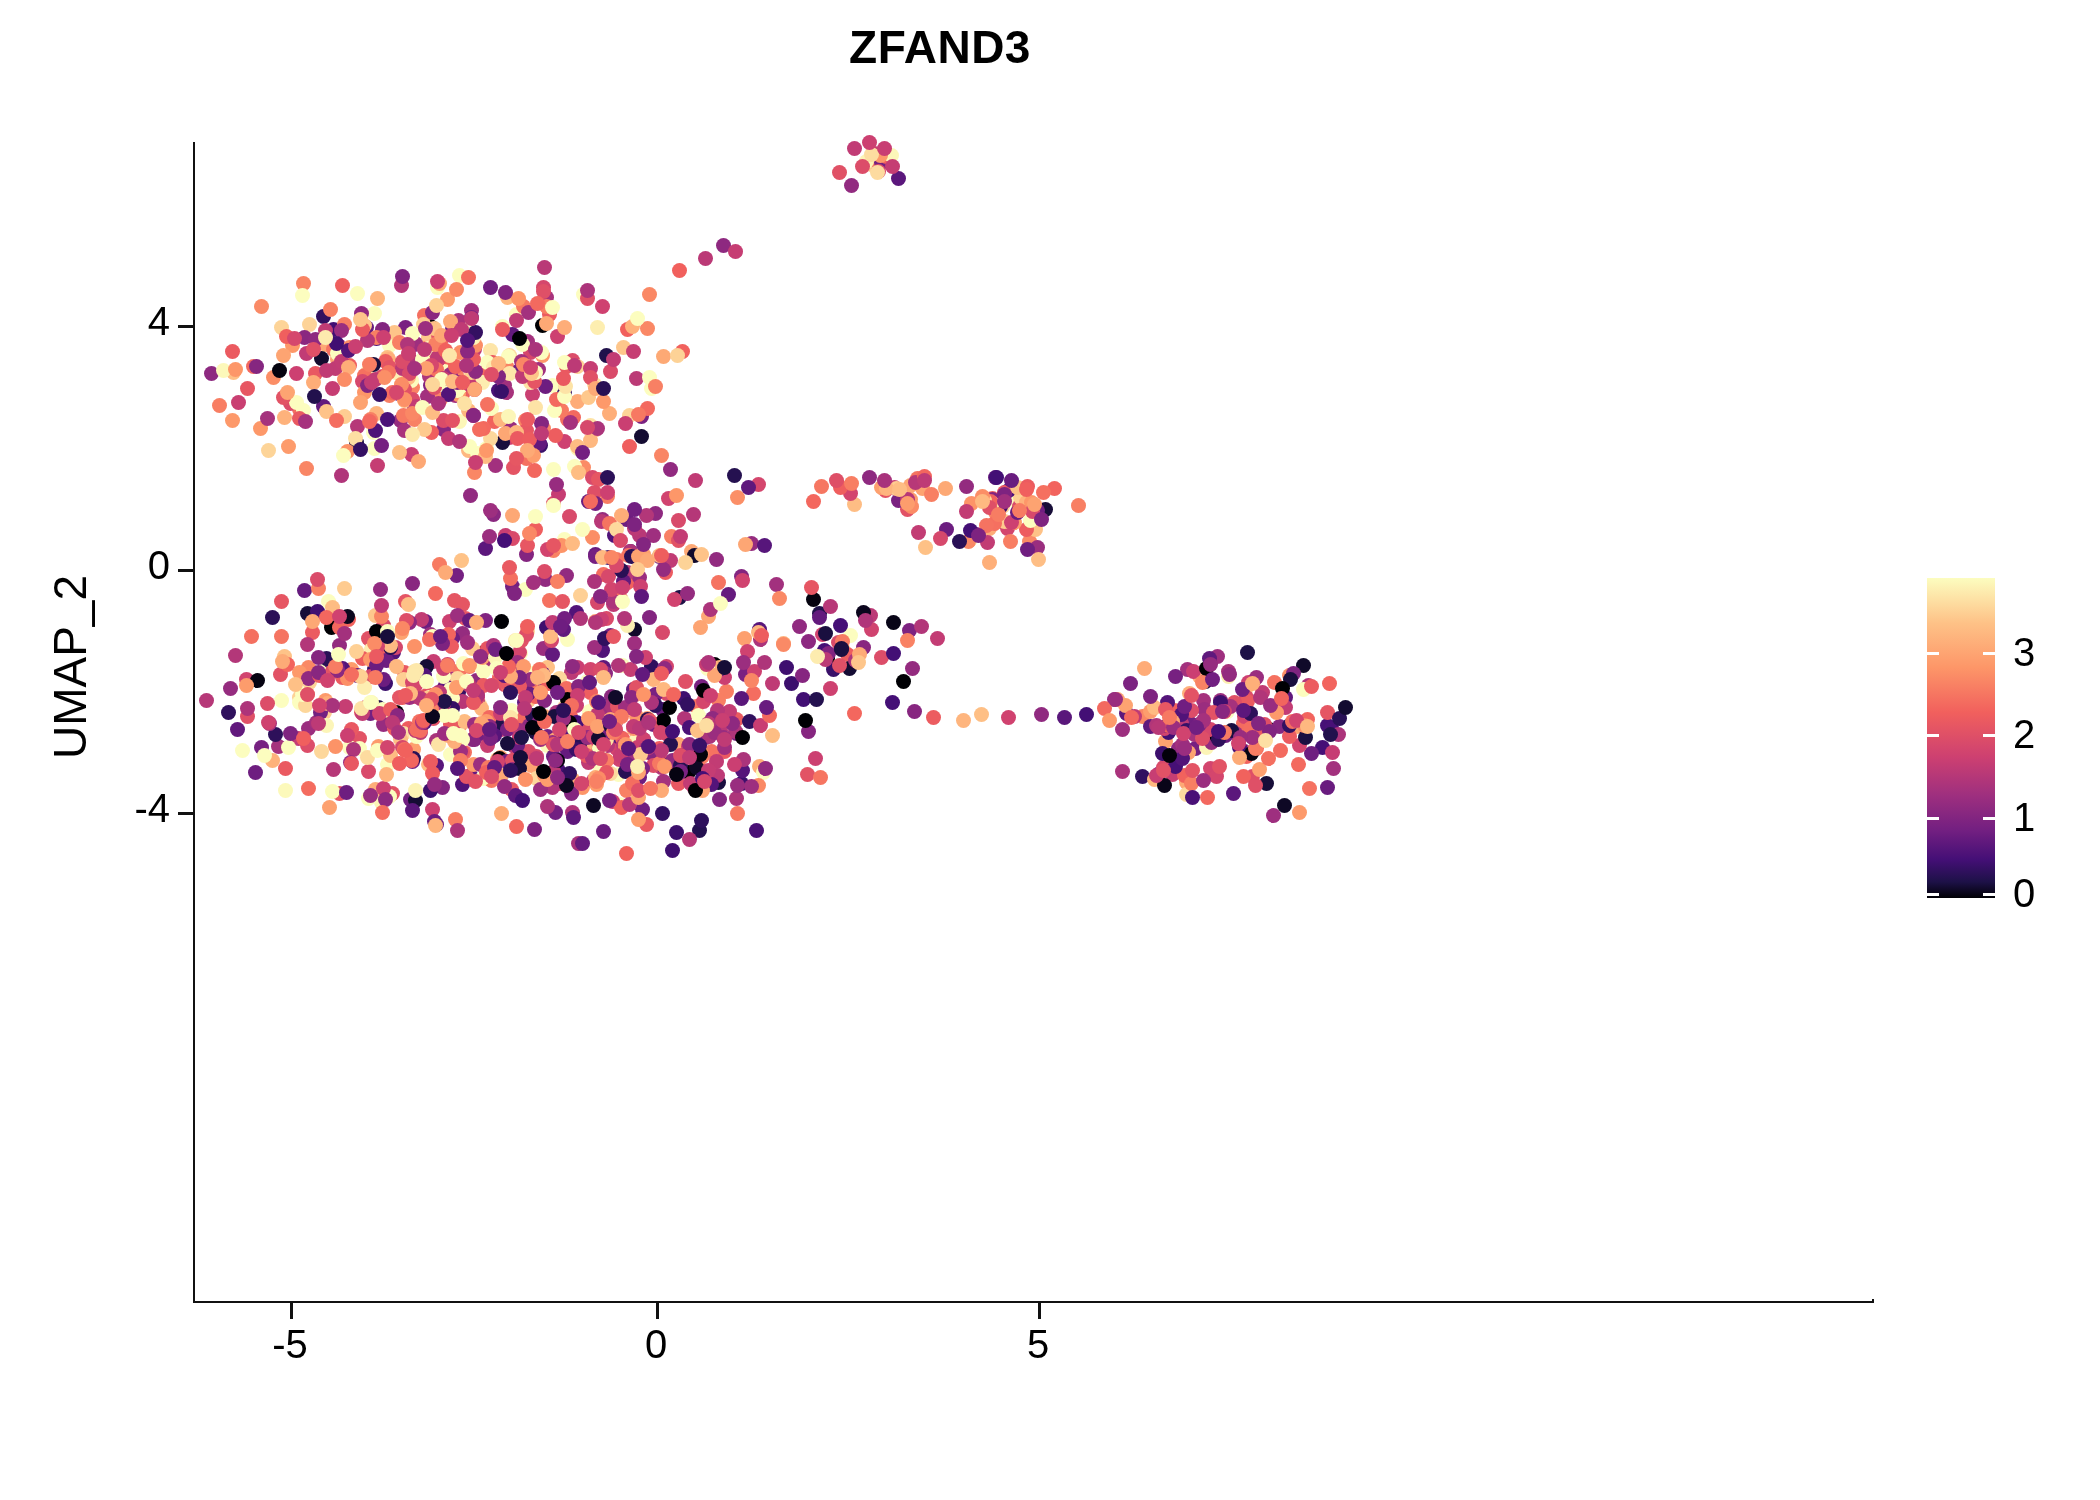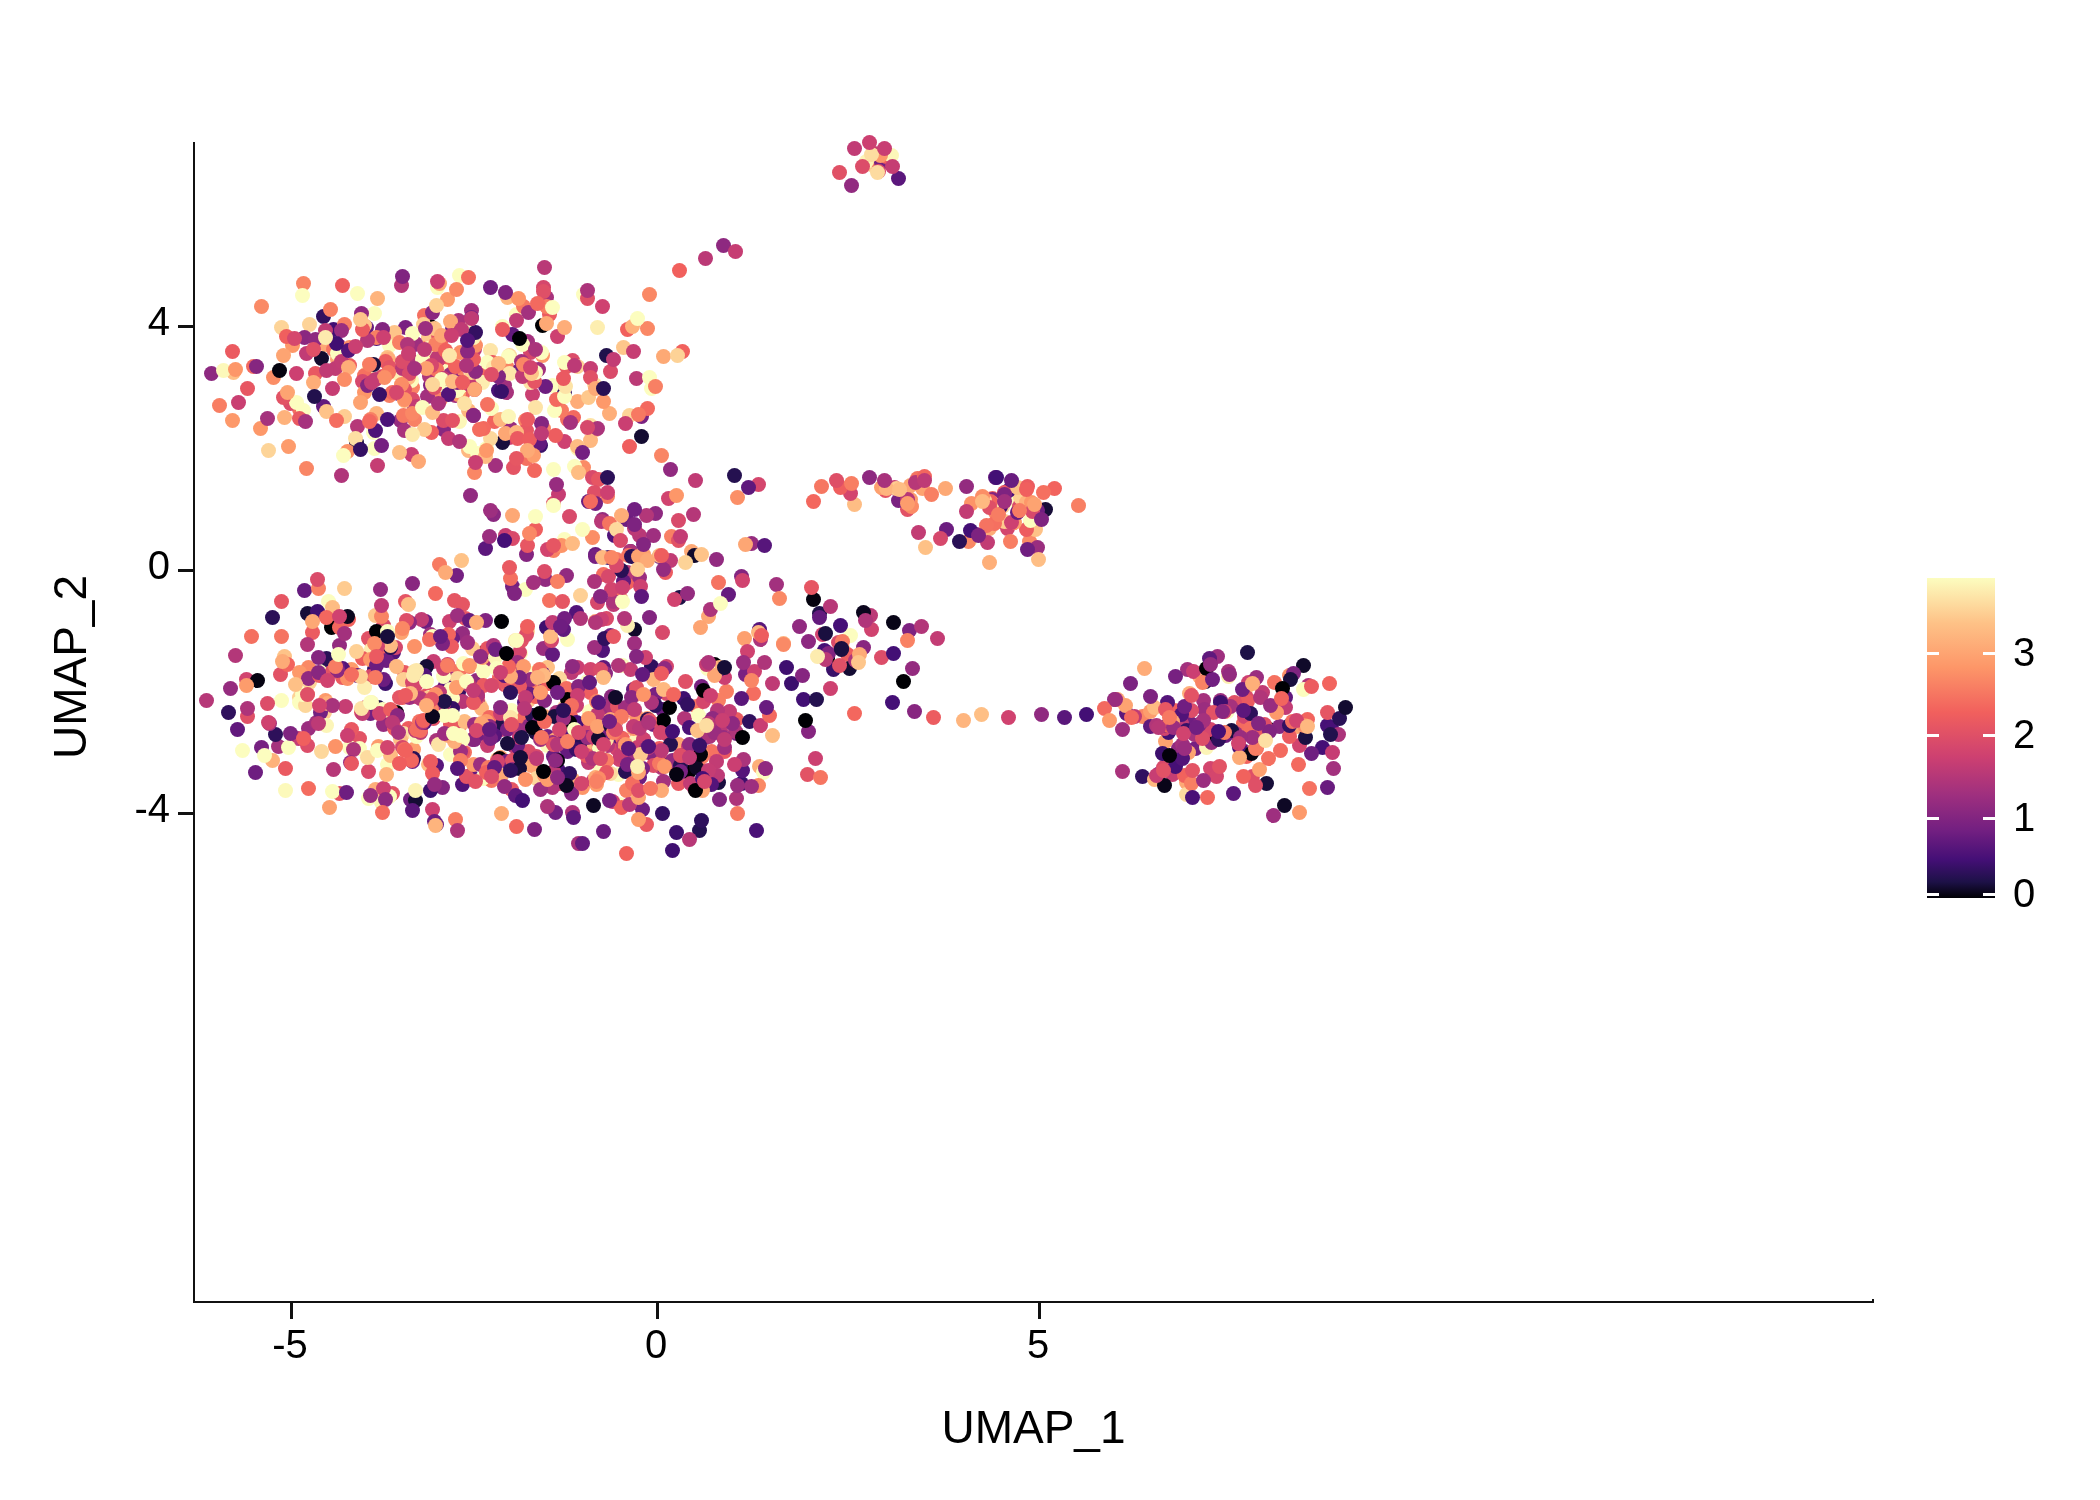--- a/index.html
+++ b/index.html
@@ -123,20 +123,21 @@
     left:86px;
     font-size:40px;color:#000;
     transform:translateY(-50%);
   }
 </style>
 </head>
 <body>
 
 <div id="root">
 
+  <div class="plot-title">ZFAND3</div>
 
   <div class="axis-line-y"></div>
   <div class="axis-line-x"></div>
 
   <div class="panel" id="panel">
       <div class="pt" style="left: 162px; top: 151.2px; background: rgb(252, 253, 191);"></div>
       <div class="pt" style="left: 258.6px; top: 223.2px; background: rgb(254, 206, 146);"></div>
       <div class="pt" style="left: 128.9px; top: 174.2px; background: rgb(49, 16, 95);"></div>
       <div class="pt" style="left: 428.6px; top: 205.5px; background: rgb(254, 198, 139);"></div>
       <div class="pt" style="left: 347.8px; top: 213.6px; background: rgb(253, 152, 105);"></div>
@@ -1973,21 +1974,20 @@
     </div>
   <div id="ticks-y">
       <div class="tick-y" style="top: 325px;"></div>
       <div class="ticklabel-y" style="left: 20px; width: 150px; position: absolute; top: 299px;">4</div>
       <div class="tick-y" style="top: 569px;"></div>
       <div class="ticklabel-y" style="left: 20px; width: 150px; position: absolute; top: 543px;">0</div>
       <div class="tick-y" style="top: 812px;"></div>
       <div class="ticklabel-y" style="left: 20px; width: 150px; position: absolute; top: 786px;">-4</div>
     </div>
 
-  <div class="axis-title-x">UMAP_1</div>
   <div class="axis-title-y">UMAP_2</div>
 
   <div class="legend">
     <div class="legend-bar"></div>
     <div id="legend-ticks">
         <div class="legend-tick left" style="top: 74px;"></div>
         <div class="legend-tick right" style="top: 74px;"></div>
         <div class="legend-tick left" style="top: 156px;"></div>
         <div class="legend-tick right" style="top: 156px;"></div>
         <div class="legend-tick left" style="top: 239px;"></div>

